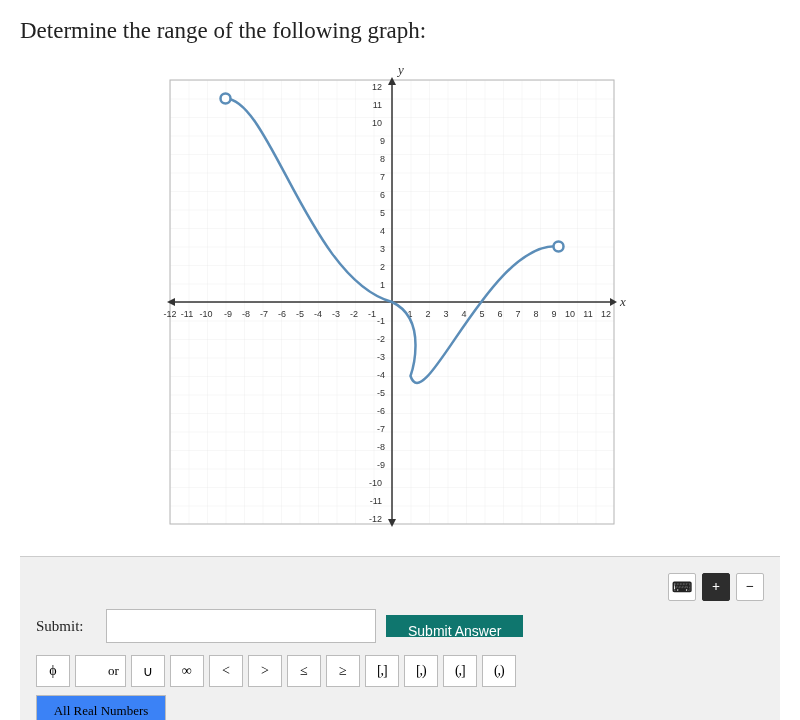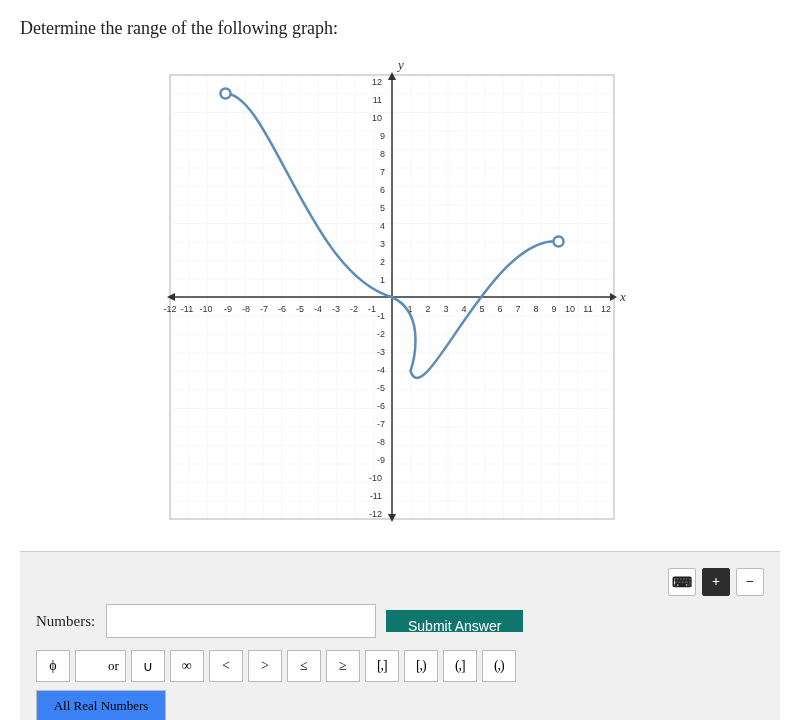--- a/index.html
+++ b/index.html
@@ -13,21 +13,21 @@
     }
 
     .page-container {
       padding: 18px 20px 10px 20px;
       display: flex;
       flex-direction: column;
       gap: 10px;
     }
 
     .question-text {
-      font-size: 18px;
+      font-size: 23px;
       color: #222;
       margin-bottom: 6px;
     }
 
     .graph-container {
       display: flex;
       justify-content: center;
       align-items: center;
       margin: 0 auto;
     }
@@ -234,21 +234,21 @@
       <div class="icon-btn" title="Keyboard">⌨</div>
       <div class="icon-btn icon-btn-dark">
         <span>+</span>
       </div>
       <div class="icon-btn">
         <span>−</span>
       </div>
     </div>
 
     <div class="answer-row">
-      <span class="answer-label">Numbers:</span>
+      <span class="answer-label">Submit:</span>
       <input type="text" class="answer-input" placeholder="" style="">
       <button class="submit-btn">Submit Answer</button>
     </div>
 
     <div class="symbol-row">
       <button class="sym-btn">ϕ</button>
       <button class="sym-btn" style="font-family:Georgia,serif;font-size:13px;padding-left:32px;">or</button>
       <button class="sym-btn">∪</button>
       <button class="sym-btn">∞</button>
       <button class="sym-btn">&lt;</button>

